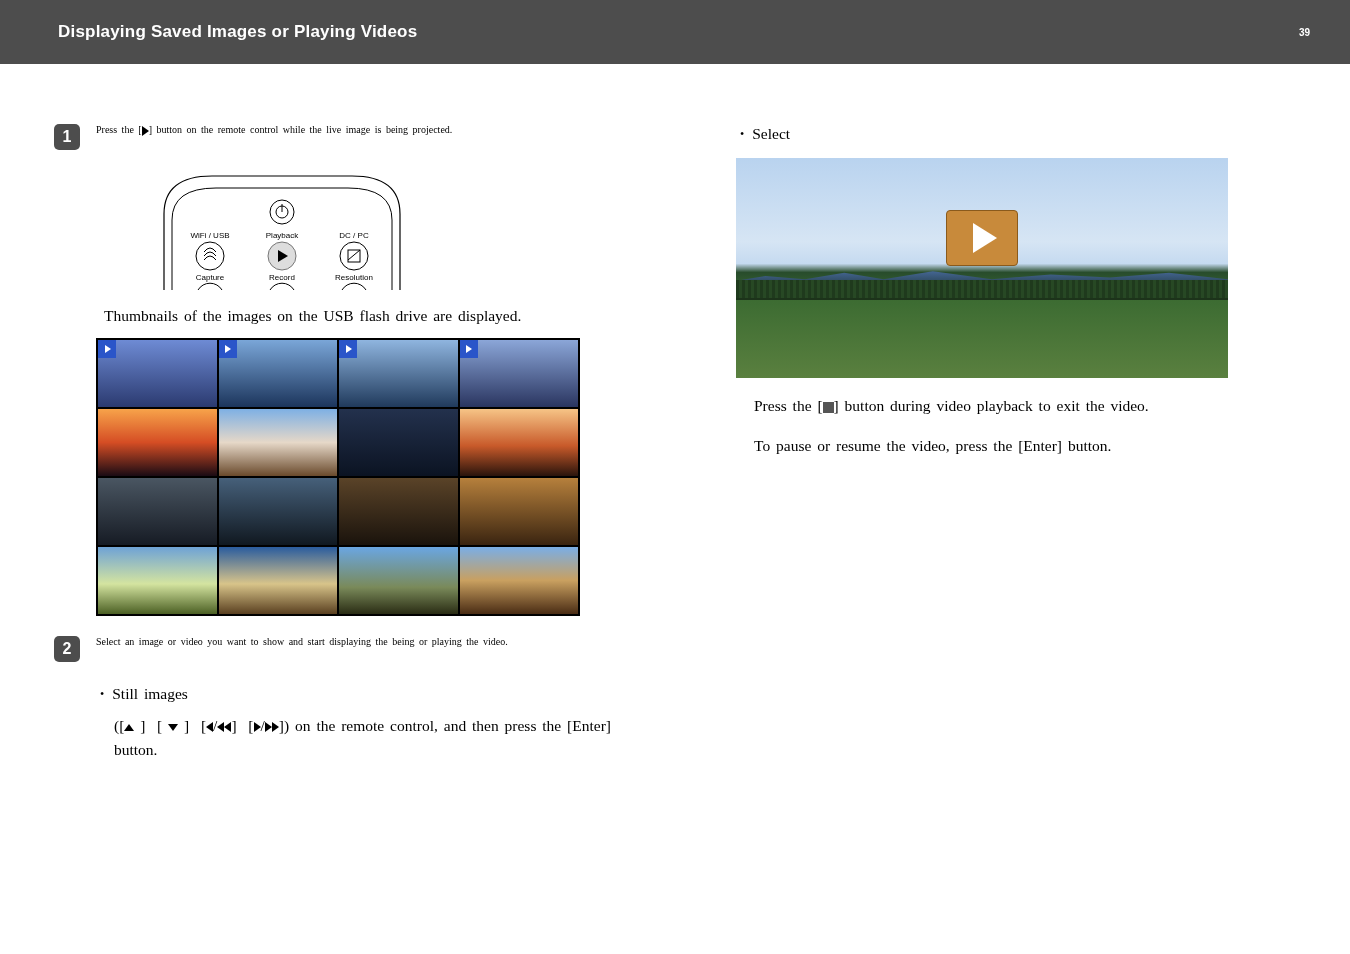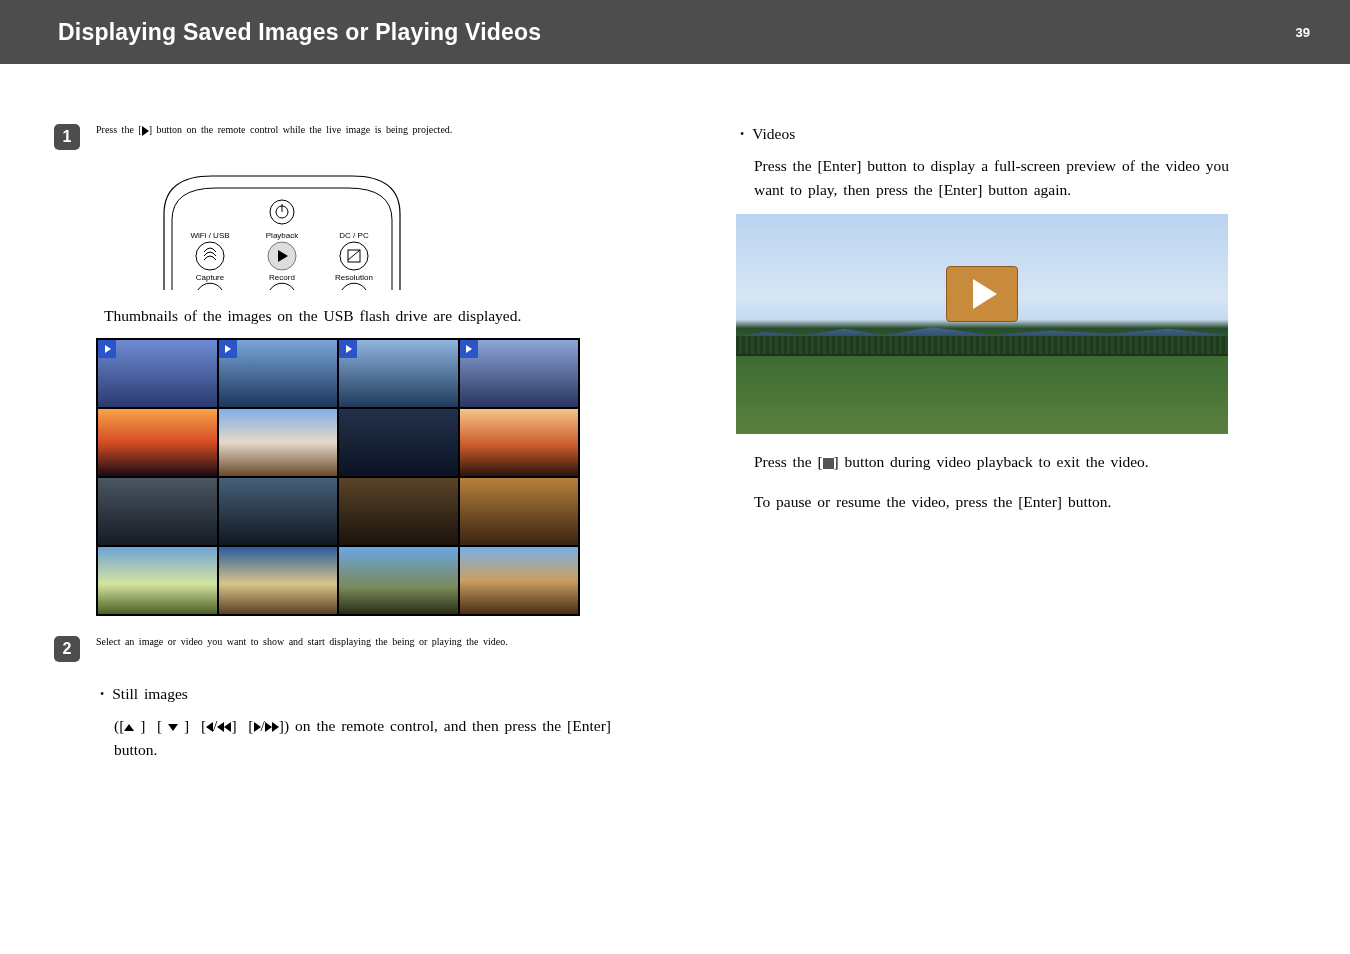--- a/index.html
+++ b/index.html
@@ -15,26 +15,26 @@
     width: 100%;
     height: 64px;
     background: #4d4d4d;
     color: #fff;
     display: flex;
     align-items: center;
     justify-content: space-between;
     padding: 0 40px 0 58px;
   }
   .header h1 {
-    font-size: 23px;
+    font-size: 17px;
     font-weight: bold;
     letter-spacing: 0.2px;
   }
   .page-number {
-    font-size: 13px;
+    font-size: 10px;
     font-weight: bold;
   }
   .content {
     display: flex;
     padding: 58px 54px 0 96px;
     gap: 120px;
   }
   .col {
     width: 520px;
     font-size: 15px;
@@ -287,24 +287,23 @@
       <span>Still images</span>
     </div>
 
     <p class="sub-para">
       <span>([</span><span class="tri up"></span>&nbsp;]&nbsp;&nbsp;[&nbsp;<span class="tri down"></span>&nbsp;]&nbsp;&nbsp;[<span class="tri left"></span>/<span class="tri left"></span><span class="tri left"></span>]&nbsp;&nbsp;[<span class="tri right"></span>/<span class="tri right"></span><span class="tri right"></span><span>]) on the remote control, and then press the [Enter] button.</span>
     </p>
   </div>
 
   <div class="col">
     <div class="bullet" style="margin-top:0;">
-      <span>Videos</span>
-    </div>
-
-    <p class="sub-para">Press the [Enter] button to display a full-screen preview of the video you want to play, then press the [Enter] button again.</p>
+      <span>Select</span>
+    </div>
+
 
     <div class="video-preview">
       <div class="mountain"></div>
       <div class="treeline"></div>
       <div class="play-btn"></div>
     </div>
 
     <p class="sub-para" style="margin-top:10px;">
       <span>Press the [</span><span class="sq"></span><span>] button during video playback to exit the video.</span>
     </p>

